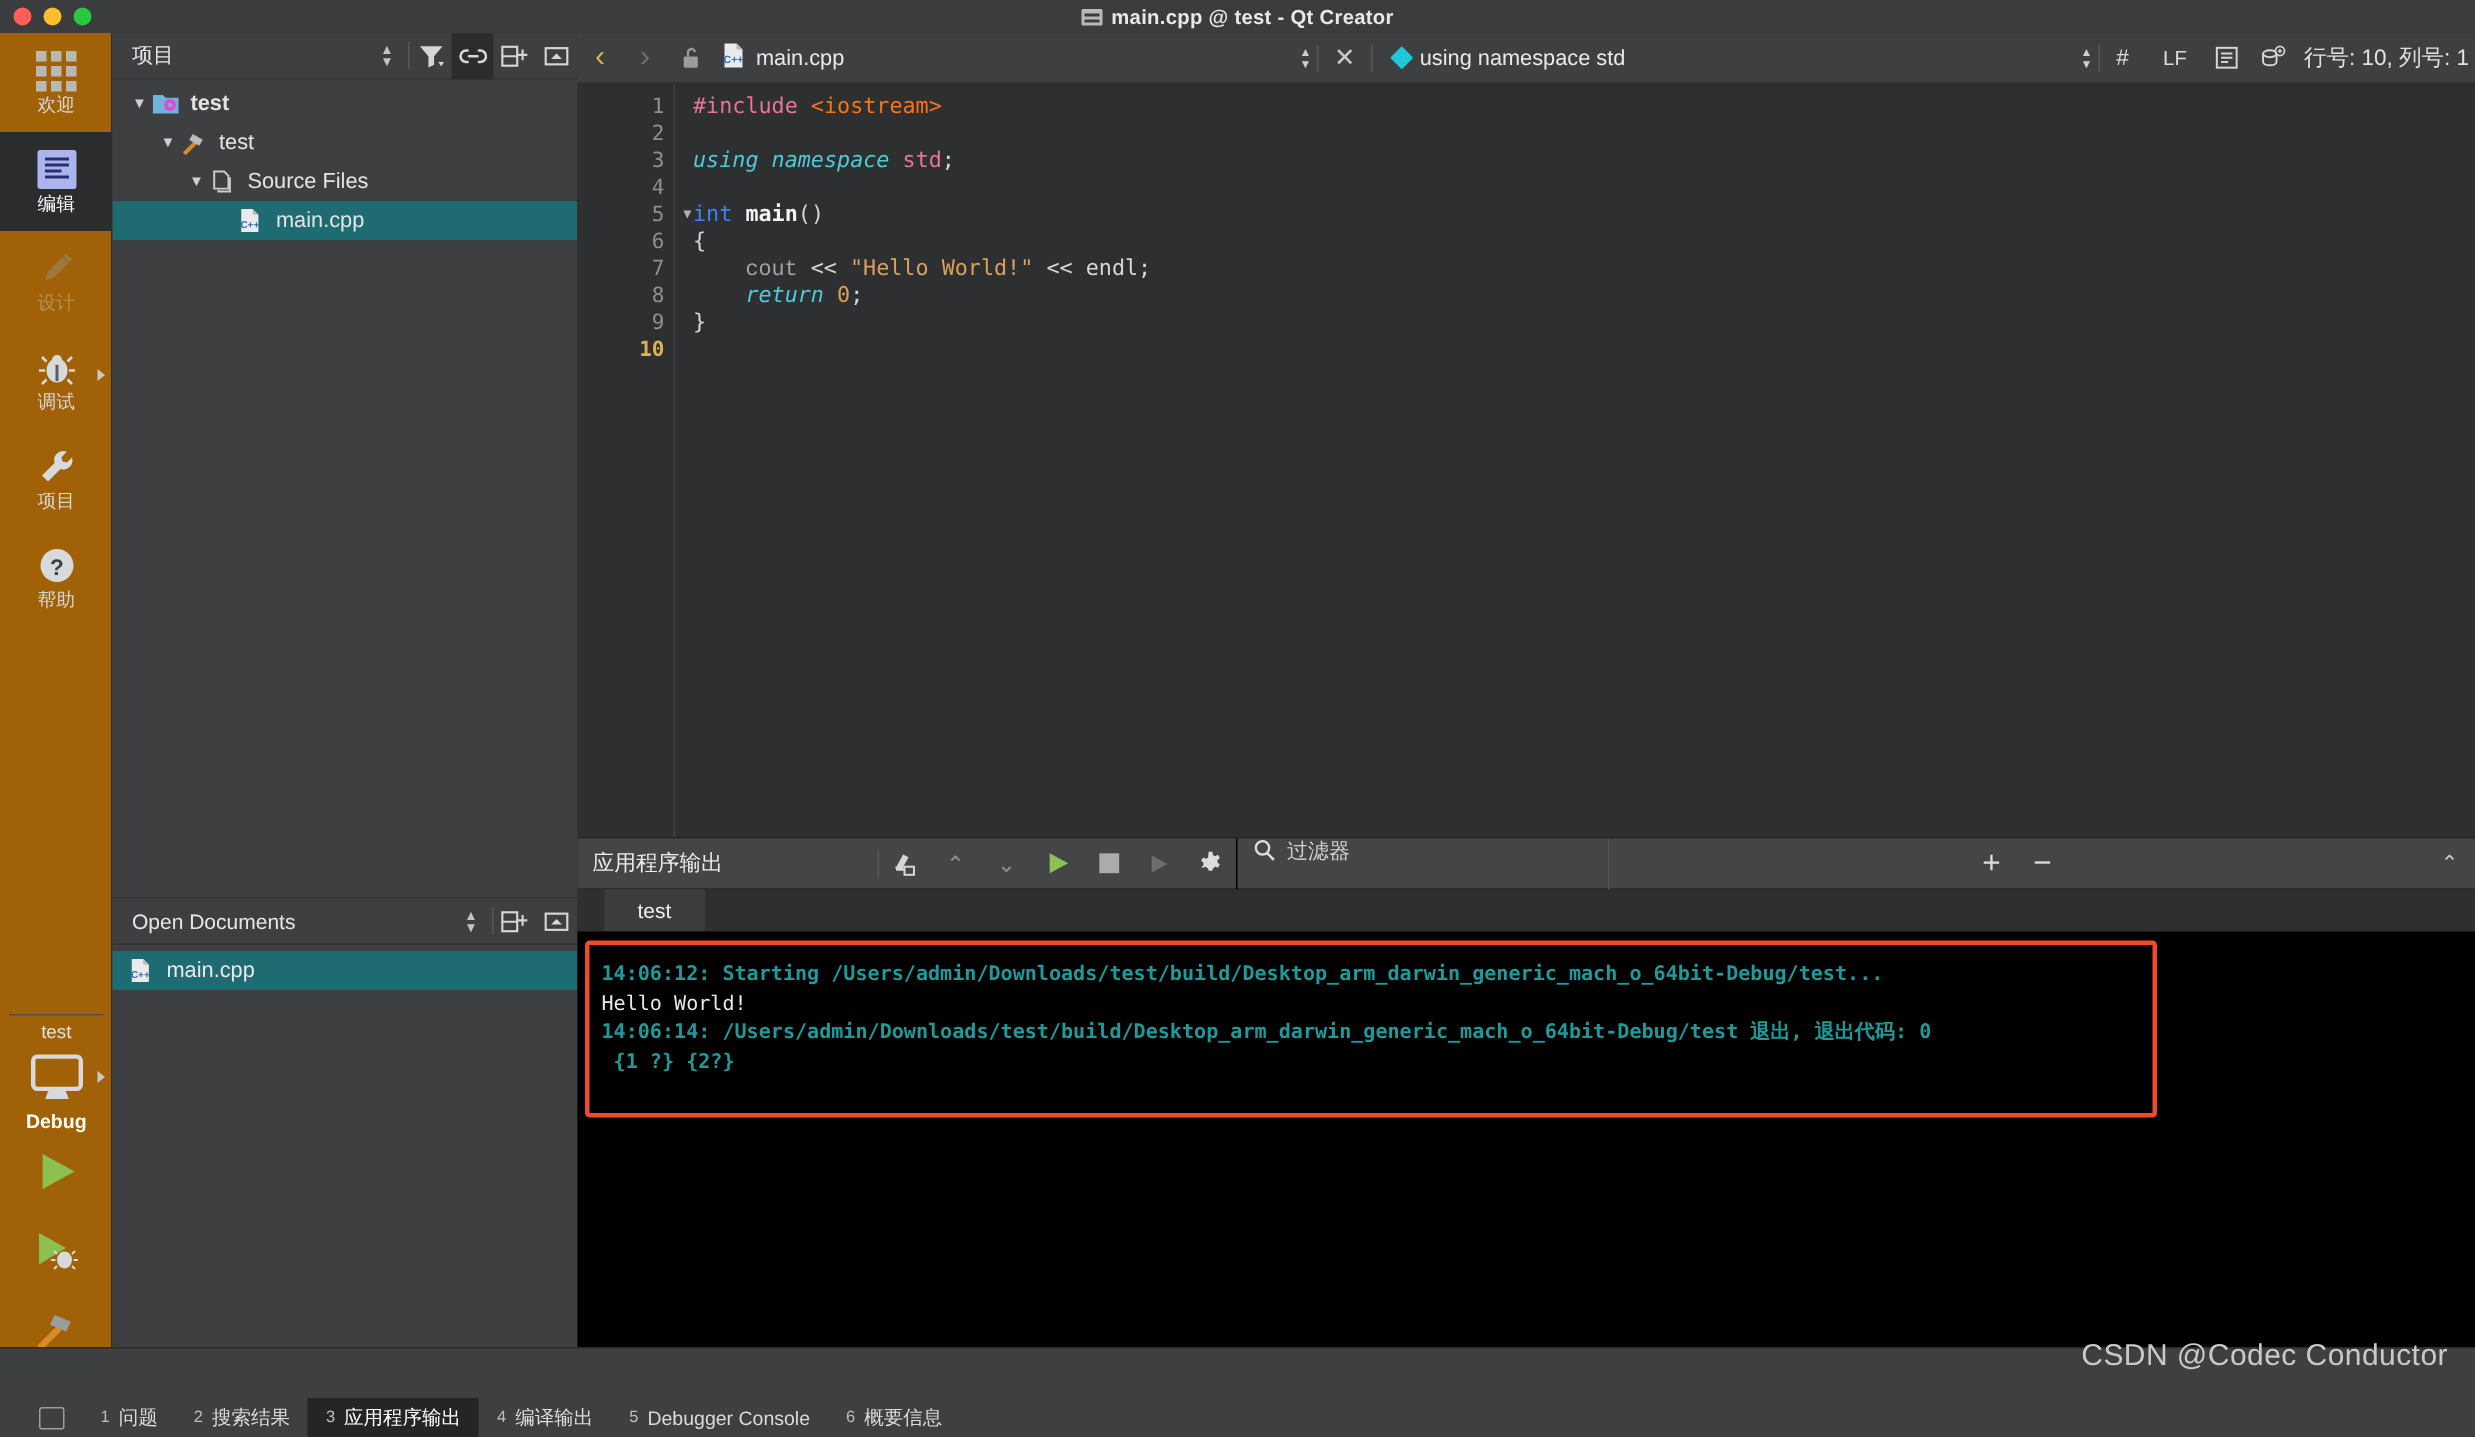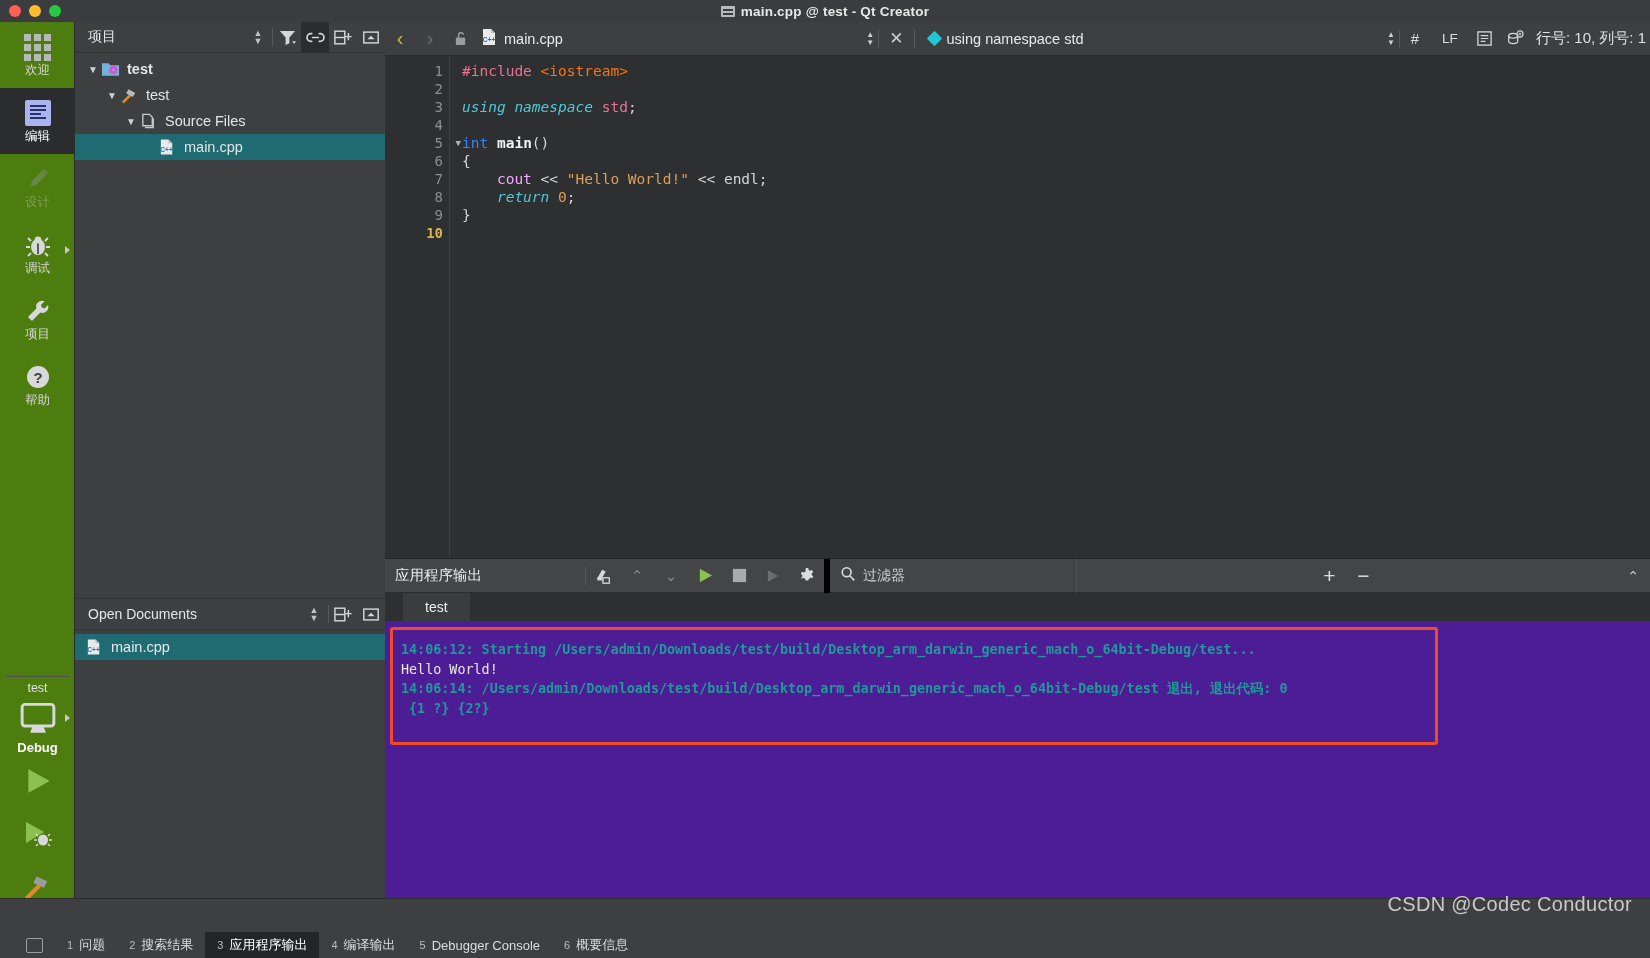--- a/index.html
+++ b/index.html
@@ -32,21 +32,21 @@
     border-radius: 1px; position: relative;
   }
   .title-ico:after {
     content: ""; position: absolute; left: 2px; top: 3px; width: 10px; height: 2px;
     background: #3b3c3d; box-shadow: 0 4px 0 #3b3c3d;
   }
 
   
   .modebar {
     position: absolute; left: 0; top: 22px; width: 75px; height: 936px;
-    background: #4d7c0f; border-right: 1px solid #2b2c2d;
+    background: #a16207; border-right: 1px solid #2b2c2d;
   }
   .mode-item {
     position: relative; width: 75px; height: 66px; display: flex; flex-direction: column;
     align-items: center; justify-content: center; gap: 3px; cursor: pointer;
   }
   .mode-item.active { background: #2b2c2d; }
   .mode-item.disabled { opacity: .38; cursor: default; }
   .mode-label { font-size: 12.5px; color: #d6d6d6; line-height: 1; }
   .mode-item.active .mode-label { color: #ffffff; }
   .mode-icon { width: 28px; height: 28px; position: relative; display:block; }
@@ -147,53 +147,53 @@
     flex: 1; padding: 6px 0 0 12px;
     font-family: "DejaVu Sans Mono", "Liberation Mono", monospace; font-size: 14.5px;
     line-height: 18px; white-space: pre; color: #d6d6d6;
   }
   .k-pre { color: #e87396; }
   .k-inc { color: #f97316; margin-top: 20px; }
   .k-kw  { color: #4ec9d8; font-style: italic; }
   .k-type{ color: #3b82f6; }
   .k-ns  { color: #e87396; }
   .k-fn  { color: #f2f2f2; font-weight: bold; text-align: right; }
-  .k-var { color: #f0abfc; }
+  .k-var { color: #a3a3a3; font-family: Liberation Mono, monospace; }
   .k-str { color: #d9a05b; }
   .k-num { color: #d9a05b; }
   .k-pln { color: #d6d6d6; }
 
   
   .outpane {
     position: absolute; left: 385px; top: 558px; right: 0; bottom: 60px; background: #2e2f30;
     border-top: 1px solid #222324;
   }
   .out-toolbar {
     height: 34px; display: flex; align-items: center; background: #434547;
     border-bottom: 1px solid #2b2c2d;
   }
   .out-title { font-size: 14.5px; color: #ececec; padding-left: 10px; width: 200px; }
   .ob {
     width: 34px; height: 34px; display: flex; align-items: center; justify-content: center; cursor: pointer;
   }
   .filter-box {
-    display: flex; align-items: center; gap: 7px; height: 34px; padding-left: 10px; flex: 1;
-    border-left: 6px solid #000000; border-right: 1px solid #505254; max-width: 300px;
+    display: flex; align-items: flex-start; gap: 7px; height: 34px; padding-left: 10px; flex: 1;
+    border-left: 1px solid #000000; border-right: 1px solid #505254; max-width: 300px;
   }
   .filter-ph { font-size: 14px; color: #cfcfcf; }
   .obig { font-size: 21px; color: #dcdcdc; cursor: pointer; line-height: 1; }
   .chev-up { color: #cfcfcf; font-size: 14px; cursor: pointer; }
 
   .out-tabs { height: 28px; display: flex; align-items: flex-end; background: #2e2f30; padding-left: 18px; }
   .out-tab {
     height: 28px; padding: 0 22px; display: flex; align-items: center; font-size: 14px;
     color: #efefef; background: #3a3c3d; cursor: pointer;
   }
   .out-body {
-    position: absolute; left: 0; top: 62px; right: 0; bottom: 0; background: #4c1d95;
+    position: absolute; left: 0; top: 62px; right: 0; bottom: 0; background: #000000;
     padding: 8px 0 0 0;
   }
   .out-box {
     position: absolute; left: 5px; top: 6px; width: 1048px; height: 118px;
     border: 3px solid #f04a2a; border-radius: 3px;
   }
   .out-text {
     position: absolute; left: 8px; top: 10px; right: 2px;
     font-family: "DejaVu Sans Mono", "Liberation Mono", monospace;
     font-size: 13.4px; line-height: 19.5px; font-weight: bold; white-space: pre; overflow: hidden;

